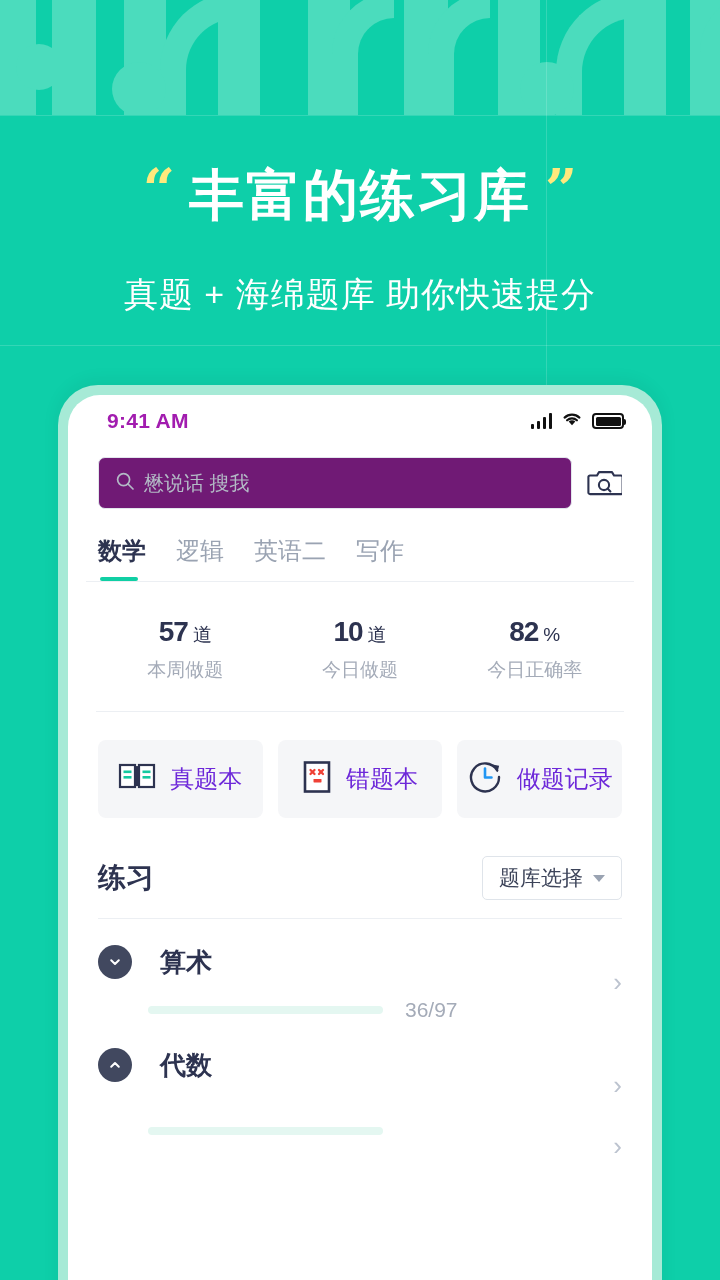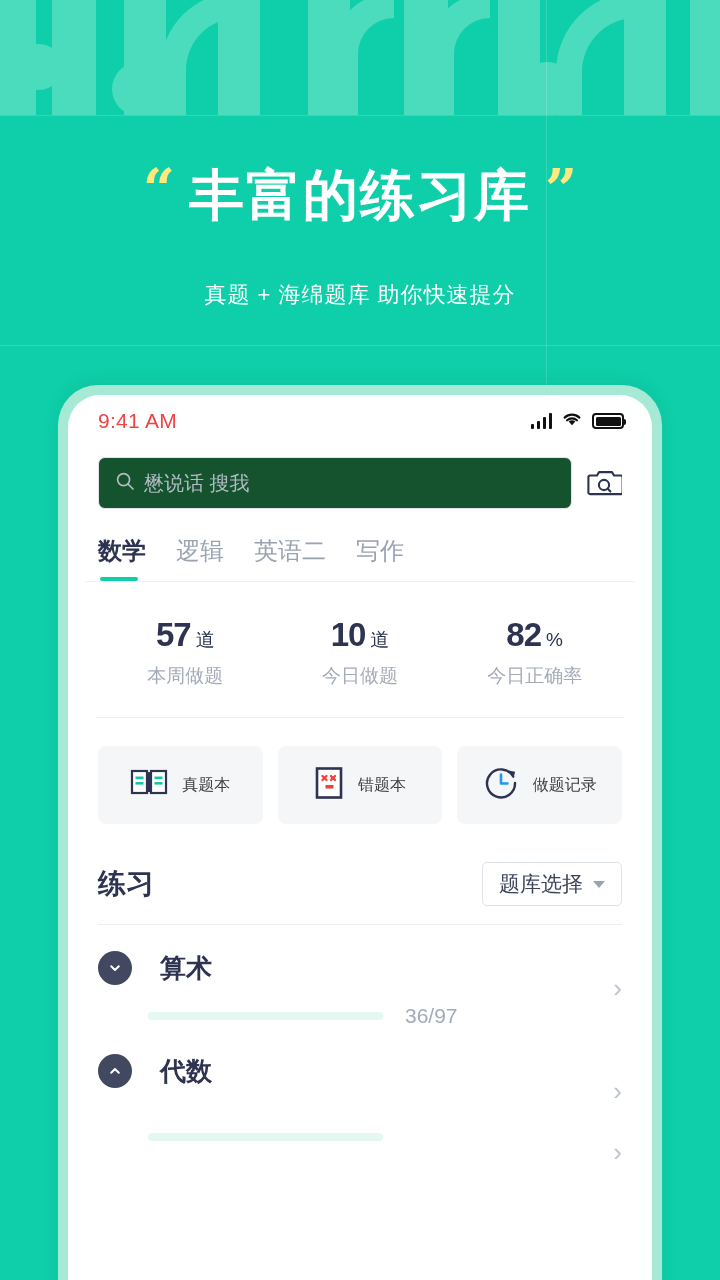--- a/index.html
+++ b/index.html
@@ -41,22 +41,22 @@
   }
   .qmark { color:#ffe97d; font-size:56px; font-weight:bold; line-height:1;
            font-family:"DejaVu Serif",serif; }
   .qmark.open { transform:translateY(-6px); }
   .qmark.close { transform:translateY(-6px); }
   .promo-title {
     color:#ffffff; font-size:55px; font-weight:bold; letter-spacing:2px;
     line-height:1.1; white-space:nowrap;
   }
   .promo-sub {
-    position:absolute; left:0; top:280px; width:720px; text-align:center;
-    color:#ffffff; font-size:22px; letter-spacing:1px; font-weight:400;
+    position:absolute; left:0; top:272px; width:720px; text-align:center;
+    color:#ffffff; font-size:34px; letter-spacing:1px; font-weight:400;
   }
 
   
   .phone {
     position:absolute; left:58px; top:385px; width:604px; height:920px;
     background:#a6ead6;
     border-radius:40px 40px 0 0;
     padding:10px 10px 0 10px;
     box-shadow:0 -4px 18px rgba(0,0,0,0.06);
   }
@@ -66,72 +66,72 @@
     border-radius:32px 32px 0 0;
     overflow:hidden;
     position:relative;
   }
 
   
   .statusbar {
     height:48px; display:flex; align-items:center; justify-content:space-between;
     padding:4px 28px 0 30px;
   }
-  .clock { font-size:21px; font-weight:normal; color:#ef4444; letter-spacing:0.3px; }
+  .clock { font-size:21px; font-weight:bold; color:#a21caf; letter-spacing:0.3px;margin-left:9px; }
   .sysicons { display:flex; align-items:center; gap:9px; }
   .bars { display:flex; align-items:flex-end; gap:2.5px; height:16px; }
   .bars i { width:3.5px; background:#111; display:block; border-radius:1px; }
   .bars i:nth-child(1){height:5px;}
   .bars i:nth-child(2){height:8px;}
   .bars i:nth-child(3){height:12px;}
   .bars i:nth-child(4){height:16px;}
   .batt {
     width:32px; height:16px; border:2px solid #111; border-radius:4px;
     position:relative; padding:1.5px;
   }
   .batt::after{ content:""; position:absolute; right:-4px; top:4px; width:2.5px;
                 height:6px; background:#111; border-radius:0 2px 2px 0; }
   .batt span{ display:block; width:100%; height:100%; background:#111; border-radius:1.5px; }
 
   
   .searchrow { display:flex; align-items:center; gap:14px; padding:14px 30px 0 30px; }
   .searchbox {
     flex:1; height:52px; border:1px solid #e2e6ec; border-radius:7px;
     display:flex; align-items:center; gap:9px; padding:0 16px;
-    background:#14532d;
+    background:#701a75;
   }
   .search-ph { color:#b3bac6; font-size:20px; }
   .cam-ic { width:36px; height:30px; flex:0 0 auto; }
 
   
   .tabs { display:flex; gap:30px; padding:26px 30px 0 30px; position:relative; }
   .tab { font-size:24px; color:#9aa3b2; padding-bottom:14px; position:relative; }
   .tab.active { color:#2d3350; font-weight:bold; }
   .tab.active::after {
     content:""; position:absolute; left:2px; bottom:0; width:38px; height:4px;
     background:#10cfa4; border-radius:2px;
   }
   .tabs-sep { height:1px; background:#eceff3; margin:0 18px; }
 
   
   .stats { display:flex; padding:34px 30px 28px 30px; }
   .stat { flex:1; text-align:center; }
   .stat-top { display:flex; align-items:baseline; justify-content:center; gap:5px; }
-  .stat-num { font-size:33px; font-weight:bold; color:#2d3350; letter-spacing:-1px; }
+  .stat-num { font-size:28px; font-weight:bold; color:#2d3350; letter-spacing:-1px; }
   .stat-unit { font-size:19px; color:#2d3350; }
   .stat-label { margin-top:9px; font-size:19px; color:#a4abb8; }
   .stats-sep { height:1px; background:#eceff3; margin:0 28px; }
 
   
   .actions { display:flex; gap:15px; padding:28px 30px 0 30px; }
   .action {
     flex:1; height:78px; background:#f5f6f8; border-radius:8px;
     display:flex; align-items:center; justify-content:center; gap:14px;
   }
-  .action-label { font-size:16px; color:#404040; }
+  .action-label { font-size:24px; color:#6d28d9; }
 
   
   .pr-head {
     display:flex; align-items:center; justify-content:space-between;
     padding:38px 30px 0 30px;
   }
   .pr-title { font-size:28px; font-weight:bold; color:#2d3350; }
   .pr-select {
     height:44px; border:1px solid #dfe4ea; border-radius:5px;
     display:flex; align-items:center; gap:10px; padding:0 16px;

